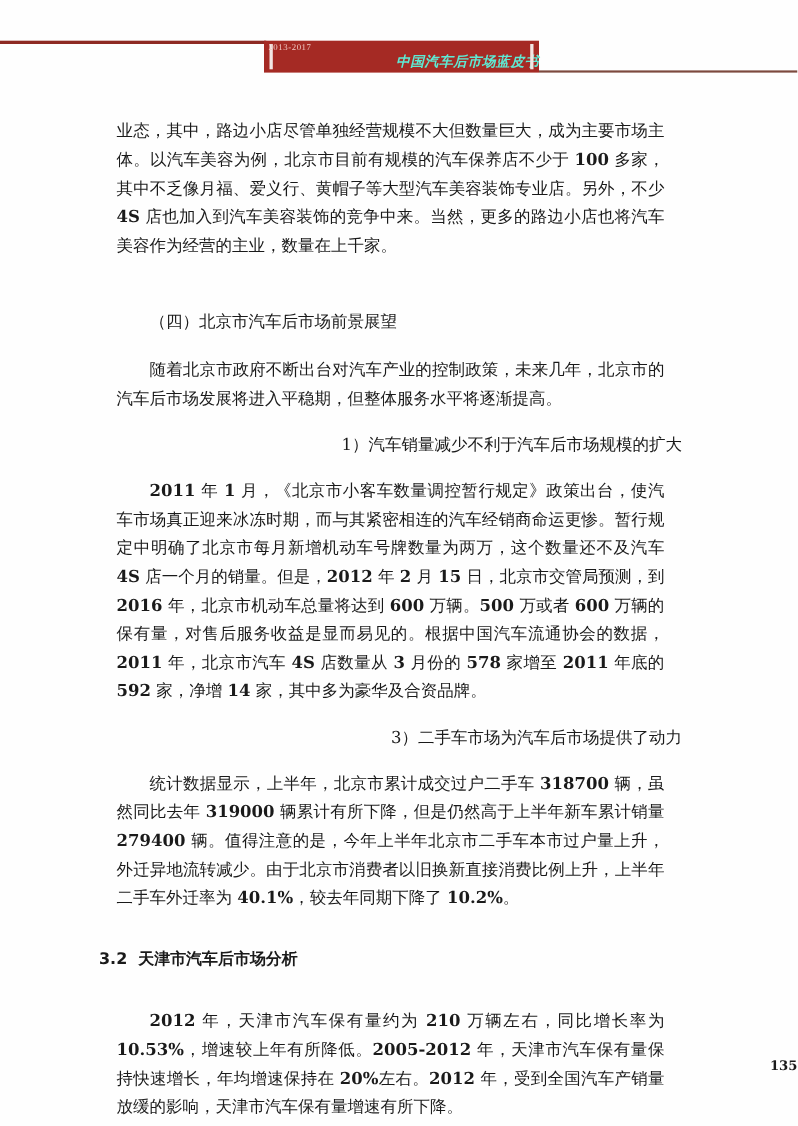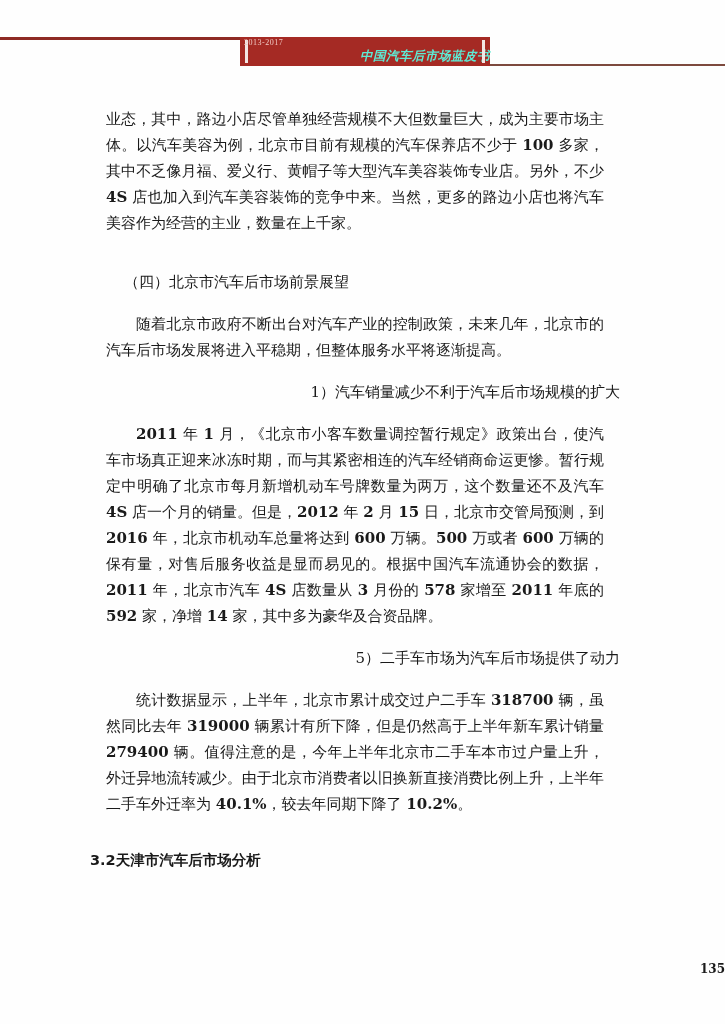--- a/index.html
+++ b/index.html
@@ -11,24 +11,24 @@
     .hdr-box { position: absolute; left: 240px; top: 37px; width: 250px; height: 29px; background: #a52a24; }
     .hdr-bar-l { position: absolute; left: 5px; top: 3px; width: 3px; height: 23px; background: #f3e6e4; }
     .hdr-bar-r { position: absolute; right: 5px; top: 3px; width: 3px; height: 23px; background: #f3e6e4; }
     .hdr-years { position: absolute; left: 4px; right: 0; top: 1px; text-align: left; font-family: Liberation Serif, serif; font-size: 8px; color: #f0c9c4; letter-spacing: 0.5px; }
     .hdr-title { position: absolute; left: 0; right: 0; top: 11px; text-align: right; font-family: "DejaVu Sans", sans-serif; font-size: 12.5px; font-weight: bold; font-style: italic; color: #5eead4; letter-spacing: 0.5px; }
     .hdr-line-right { position: absolute; left: 490px; top: 64px; width: 235px; height: 2px; background: #7d4a3e; }
 
     .content { position: absolute; left: 90px; top: 90px; width: 530px; }
     p { margin: 16px; font-size: 15px; line-height: 26px; text-align: justify; }
     .indent { text-indent: 2em; }
-    .sub-heading { margin: 4px; font-size: 15px; line-height: 26px; text-indent: 2em; font-weight: normal; }
+    .sub-heading { margin: 16px; font-size: 15px; line-height: 26px; text-indent: 2em; font-weight: normal; font-family: Liberation Mono, monospace; }
     .item-heading { margin: 0; font-size: 15px; line-height: 26px; text-indent: 4em; font-weight: normal; text-align: right; }
     .sec-heading { margin: 0; font-family: "DejaVu Sans", sans-serif; font-size: 14.5px; font-weight: bold; line-height: 26px; }
-    .sec-num { margin-right: 0; }
+    .sec-num { margin-right: 10px; }
     b { font-weight: bold; }
     .page-num { position: absolute; left: 2px; right: 0; top: 962px; text-align: right; font-size: 12px; font-weight: bold; }
   </style>
 </head>
 <body>
 
 <div class="hdr-line-left"></div>
 <div class="hdr-box">
   <div class="hdr-bar-l"></div>
   <div class="hdr-years">2013-2017</div>
@@ -41,22 +41,23 @@
 
   <p><span>业态，其中，路边小店尽管单独经营规模不大但数量巨大，成为主要市场主体。以汽车美容为例，北京市目前有规模的汽车保养店不少于 </span><b>100</b><span> 多家，其中不乏像月福、爱义行、黄帽子等大型汽车美容装饰专业店。另外，不少 </span><b>4S</b><span> 店也加入到汽车美容装饰的竞争中来。当然，更多的路边小店也将汽车美容作为经营的主业，数量在上千家。</span></p>
 
   <div style="height:13px"></div>
   <h3 class="sub-heading">（四）北京市汽车后市场前景展望</h3>
   <p class="indent">随着北京市政府不断出台对汽车产业的控制政策，未来几年，北京市的汽车后市场发展将进入平稳期，但整体服务水平将逐渐提高。</p>
 
   <h4 class="item-heading">1）汽车销量减少不利于汽车后市场规模的扩大</h4>
   <p class="indent"><b>2011</b><span> 年 </span><b>1</b><span> 月，《北京市小客车数量调控暂行规定》政策出台，使汽车市场真正迎来冰冻时期，而与其紧密相连的汽车经销商命运更惨。暂行规定中明确了北京市每月新增机动车号牌数量为两万，这个数量还不及汽车 </span><b>4S</b><span> 店一个月的销量。但是，</span><b>2012</b><span> 年 </span><b>2</b><span> 月 </span><b>15</b><span> 日，北京市交管局预测，到 </span><b>2016</b><span> 年，北京市机动车总量将达到 </span><b>600</b><span> 万辆。</span><b>500</b><span> 万或者 </span><b>600</b><span> 万辆的保有量，对售后服务收益是显而易见的。根据中国汽车流通协会的数据，</span><b>2011</b><span> 年，北京市汽车 </span><b>4S</b><span> 店数量从 </span><b>3</b><span> 月份的 </span><b>578</b><span> 家增至 </span><b>2011</b><span> 年底的 </span><b>592</b><span> 家，净增 </span><b>14</b><span> 家，其中多为豪华及合资品牌。</span></p>
 
-  <h4 class="item-heading">5）二手车市场为汽车后市场提供了动力</h4>
+  <h4 class="item-heading">3）二手车市场为汽车后市场提供了动力</h4>
   <p class="indent"><span>统计数据显示，上半年，北京市累计成交过户二手车 </span><b>318700</b><span> 辆，虽然同比去年 </span><b>319000</b><span> 辆累计有所下降，但是仍然高于上半年新车累计销量 </span><b>279400</b><span> 辆。值得注意的是，今年上半年北京市二手车本市过户量上升，外迁异地流转减少。由于北京市消费者以旧换新直接消费比例上升，上半年二手车外迁率为 </span><b>40.1%</b><span>，较去年同期下降了 </span><b>10.2%</b><span>。</span></p>
 
   <div style="height:14px"></div>
   <h2 class="sec-heading"><span class="sec-num">3.2</span><span>天津市汽车后市场分析</span></h2>
 
   <div style="height:14px"></div>
+  <p class="indent"><b>2012</b><span> 年，天津市汽车保有量约为 </span><b>210</b><span> 万辆左右，同比增长率为 </span><b>10.53%</b><span>，增速较上年有所降低。</span><b>2005-2012</b><span> 年，天津市汽车保有量保持快速增长，年均增速保持在 </span><b>20%</b><span>左右。</span><b>2012</b><span> 年，受到全国汽车产销量放缓的影响，天津市汽车保有量增速有所下降。</span></p>
 </div>
 
 <div class="page-num">135</div>
 
 </body></html>

